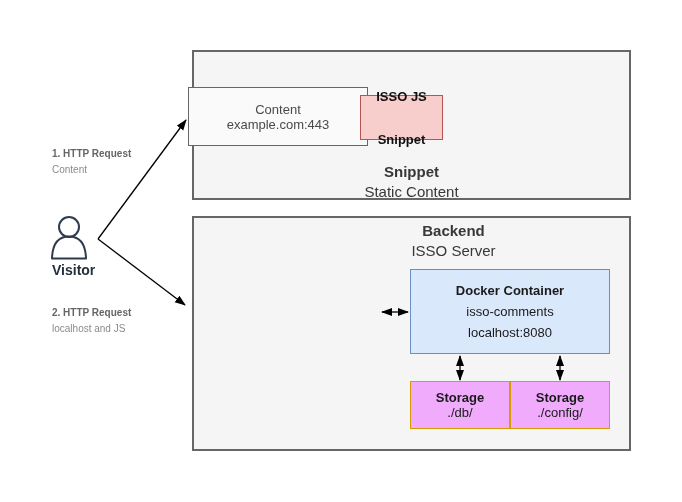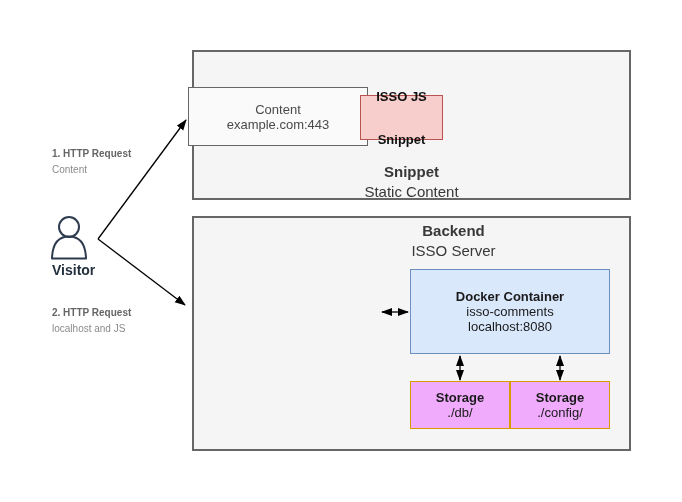--- a/index.html
+++ b/index.html
@@ -13,21 +13,21 @@
   }
   .node {
     position:absolute; box-sizing:border-box;
     display:flex; flex-direction:column; justify-content:center; align-items:center;
     text-align:center; font-size:13px; line-height:15px; color:#1a1a1a;
   }
   .node .bold { font-weight:bold; }
   .content-node { background:#fafafa; border:1px solid #666666; color:#4a4a4a; }
   .isso-node    { background:#f8cecc; border:1px solid #b85450; font-weight:bold; color:#111; }
   .nginx-node   { background:#d5e8d4; border:1px solid #82b366; }
-  .docker-node  { background:#dae8fc; border:1px solid #6c8ebf; }
+  .docker-node  { background:#dae8fc; border:1px solid #6c8ebf;gap:6px; }
   .storage-node { background:#f0abfc; border:1px solid #d79b00; }
   .group-title {
     position:absolute; text-align:center; color:#383838;
     font-size:15px; line-height:17px;
   }
   .group-title .t1 { font-weight:bold; margin-bottom:3px; }
   .side-label { position:absolute; font-size:10px; line-height:16px; }
   .side-label .t1 { font-weight:bold; color:#666666; }
   .side-label .t2 { color:#8a8a8a; }
   .visitor-label {

